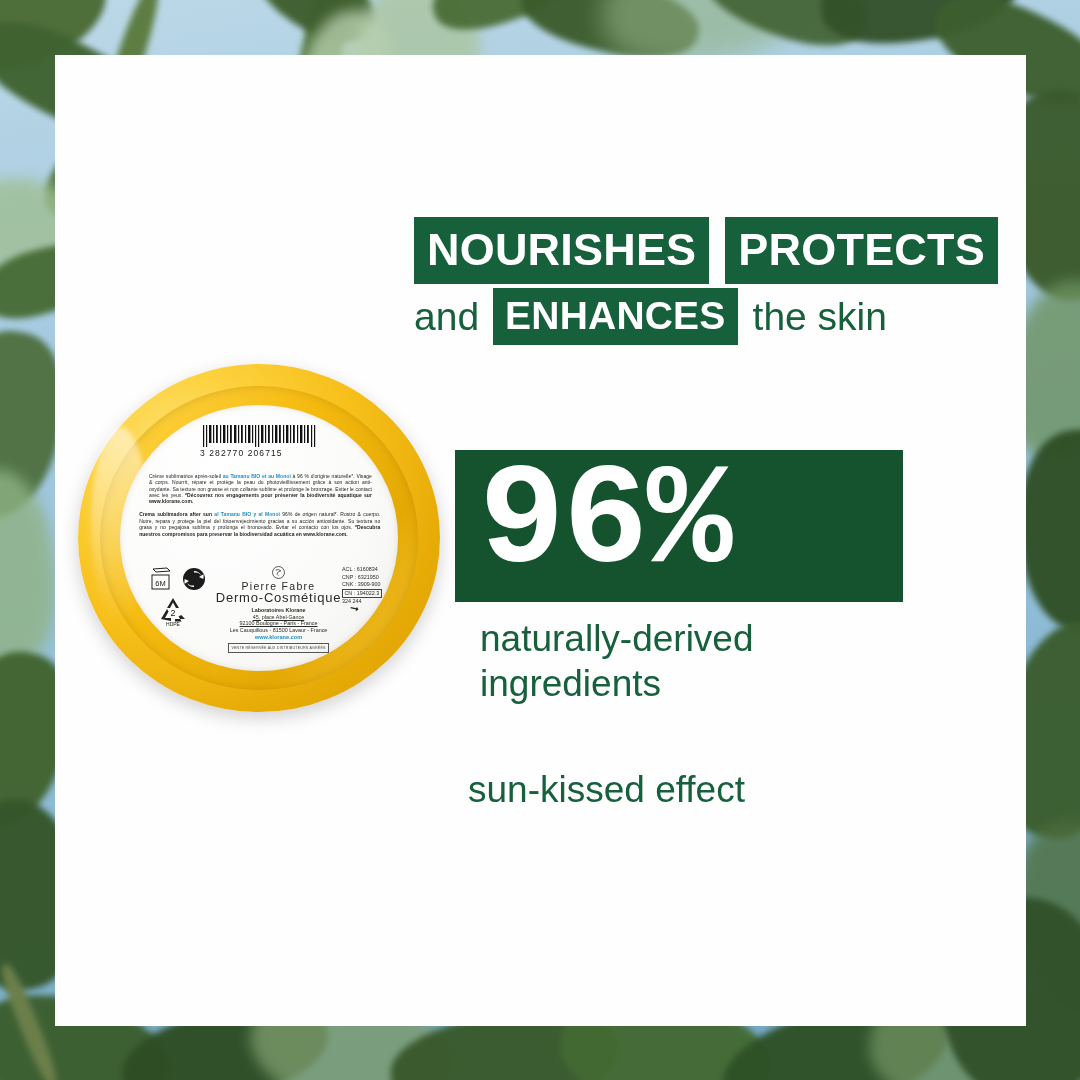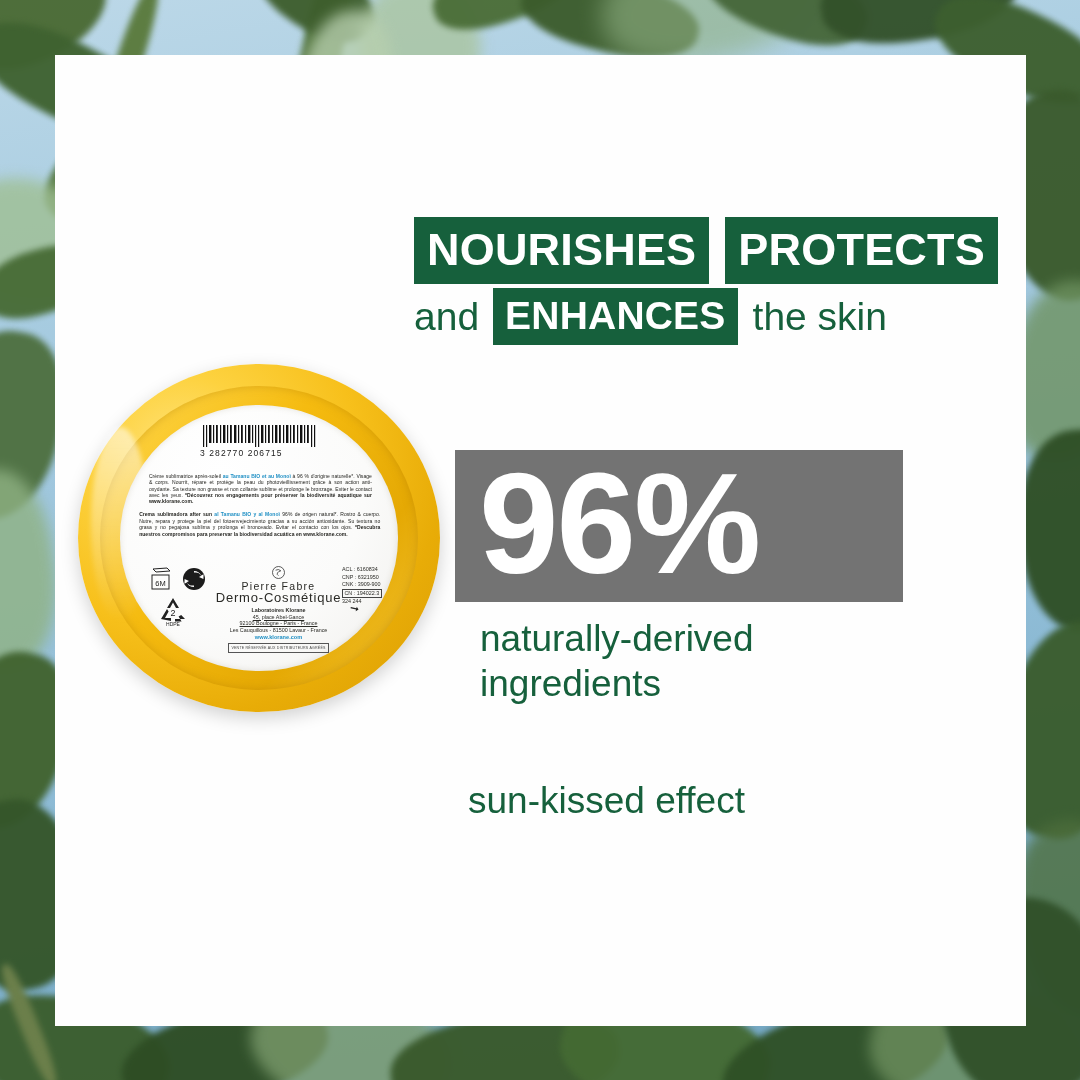--- a/index.html
+++ b/index.html
@@ -69,22 +69,23 @@
     line-height:39px;
   }
   .plain.lead { padding-right:14px; }
   .plain.tail { padding-left:15px; }
 
   
   #band {
     position:absolute;
     left:455px; top:450px;
     width:448px; height:152px;
-    background:#737373;
+    background:#14532d;
     z-index:8;
+    font-family:Liberation Mono, monospace;
   }
   #band-pct {
     position:absolute;
     left:24px; top:50%;
     transform:translateY(-52%);
     color:#ffffff;
     font-size:143px;
     line-height:143px;
     font-weight:bold;
     letter-spacing:-2px;
@@ -96,21 +97,20 @@
     left:480px; top:616px;
     color:#16603c;
     font-size:37px;
     line-height:45px;
     z-index:9;
   }
 
   
   #immediate { position:absolute; left:468px; top:770px; z-index:9; }
   #imm-sub {
-    margin-top:11px;
     color:#16603c;
     font-size:37px;
     line-height:40px;
   }
 
   
   #jar {
     position:absolute;
     left:78px; top:364px;
     width:362px; height:348px;

